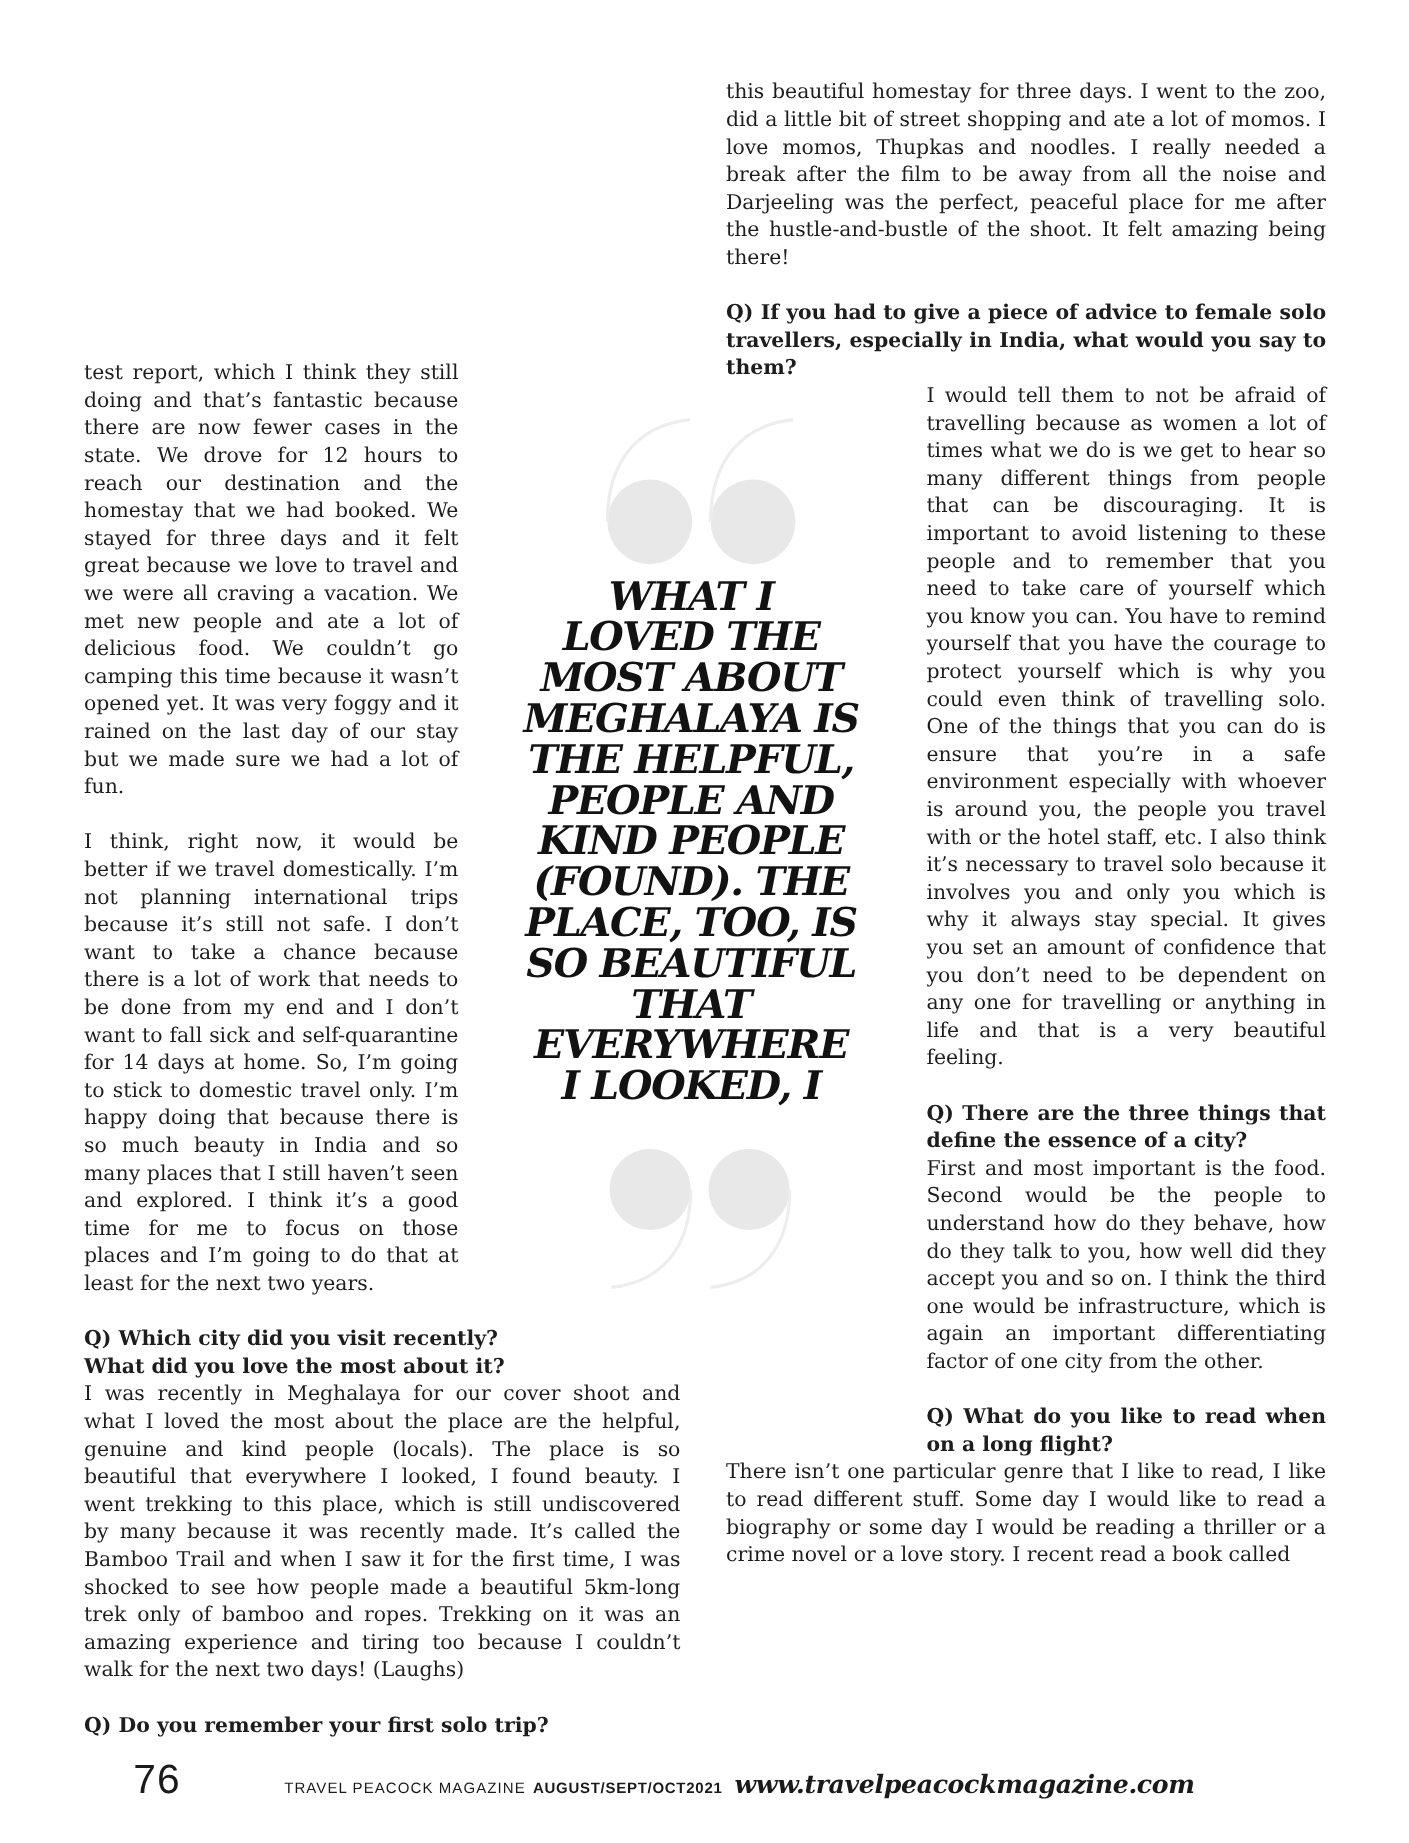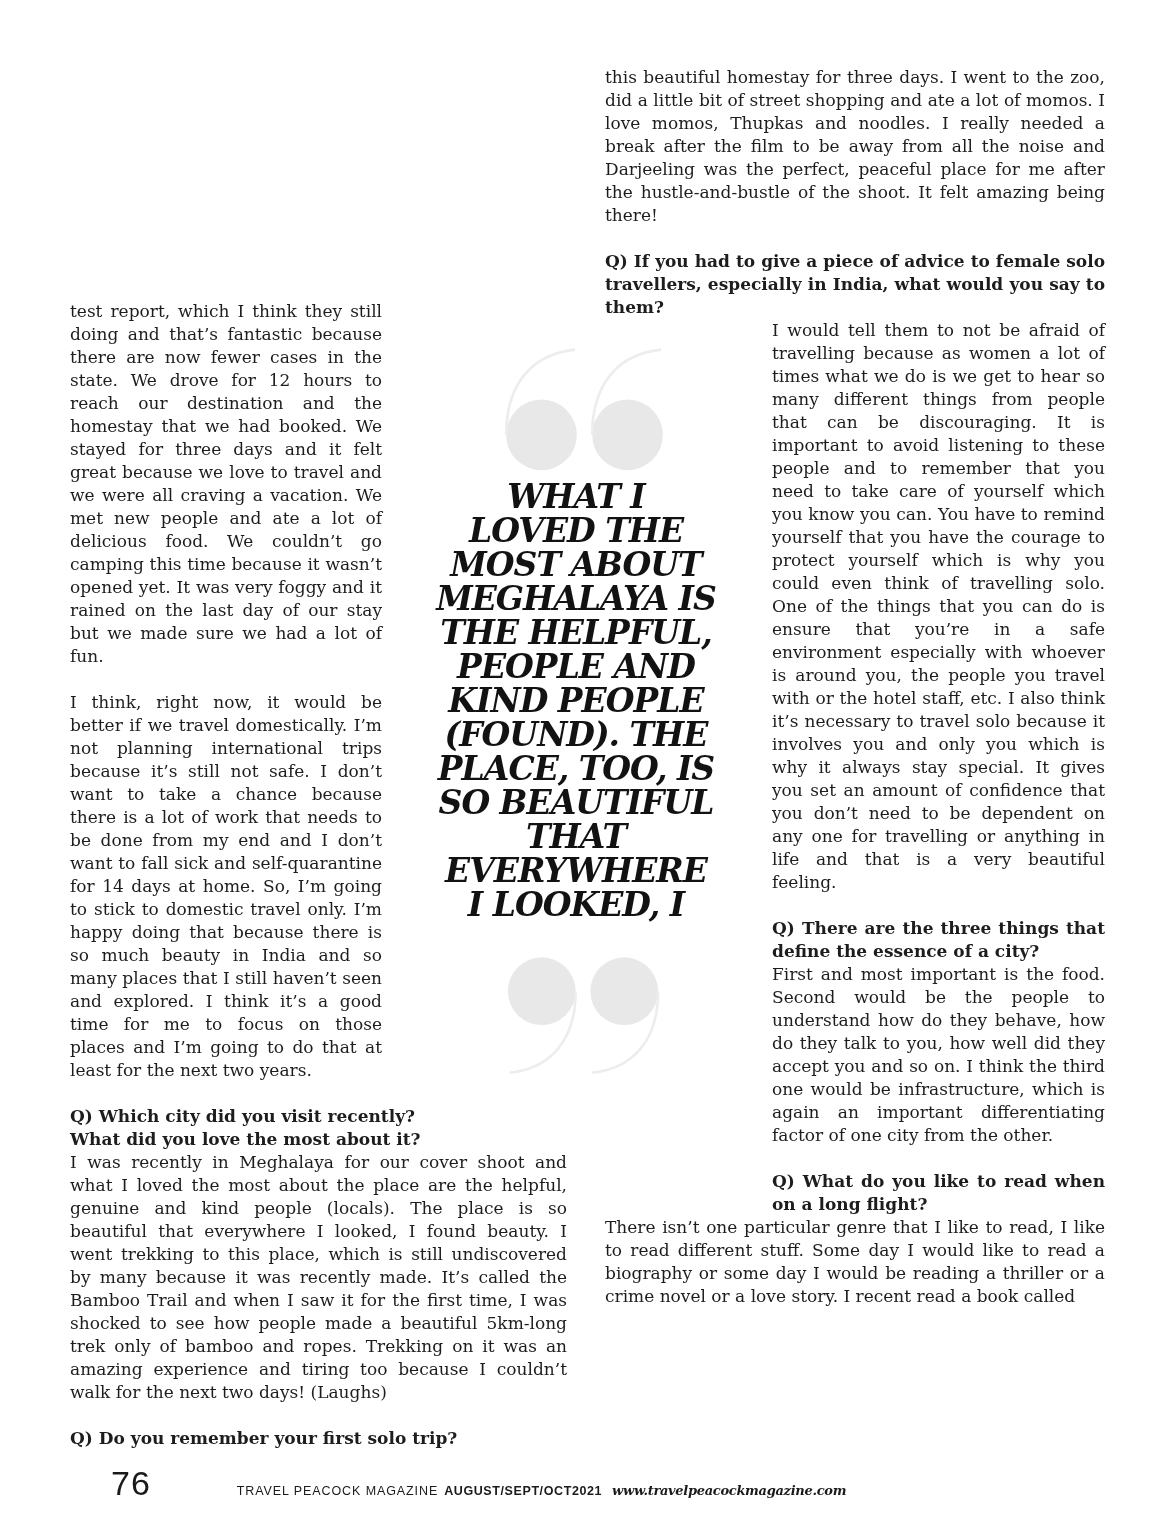--- a/index.html
+++ b/index.html
@@ -56,21 +56,21 @@
     margin-left: 47px;
   }
   .page-num { font-size: 34px; font-weight: 400; letter-spacing: 1px; }
   .mag { margin-left: 86px; font-size: 12.5px; letter-spacing: 0.9px; }
   .issue { margin-left: 6px; font-size: 12.5px; font-weight: bold; letter-spacing: 0.6px; }
   .site {
     margin-left: 10px;
     font-family: "DejaVu Serif", serif;
     font-style: italic;
     font-weight: bold;
-    font-size: 13px;
+    font-size: 21px;
     letter-spacing: -0.3px;
   }
 </style>
 </head>
 <body>
 
 <div class="page">
 
   <svg class="quote-mark quote-open" width="195" height="125" viewBox="0 0 205 138">
     <circle cx="55" cy="97" r="39" fill="#e8e8e8"></circle>

